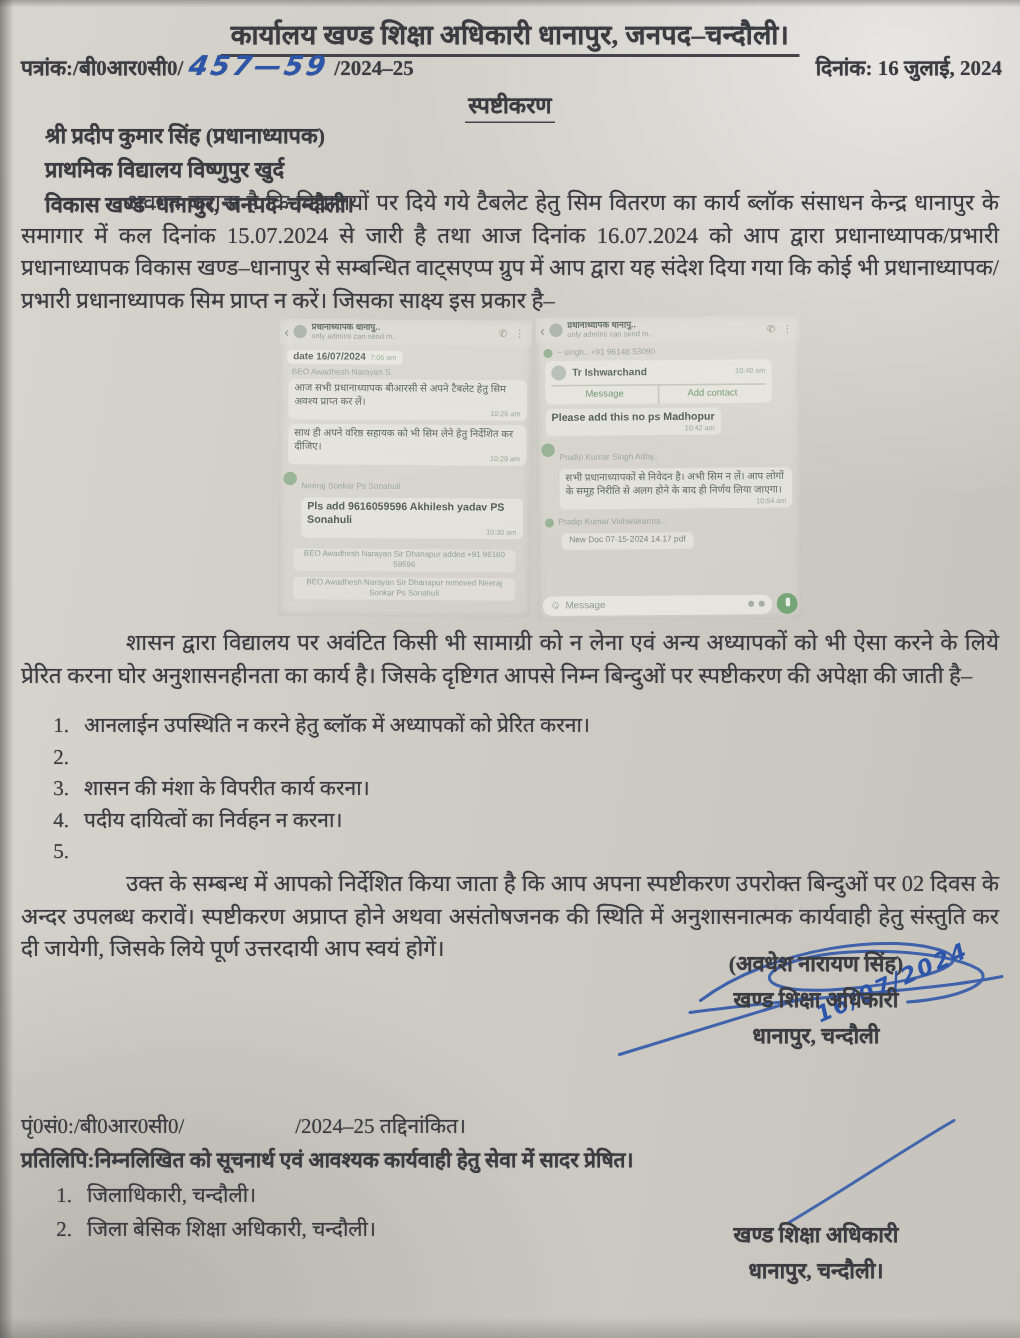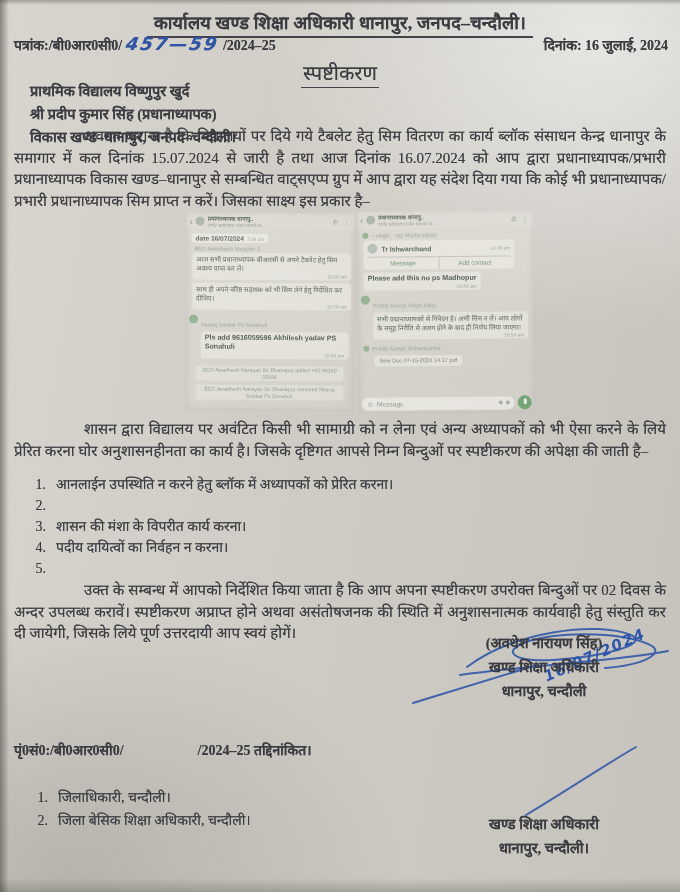--- a/index.html
+++ b/index.html
@@ -20,21 +20,21 @@
     background:linear-gradient(0deg,rgba(70,69,65,.28),rgba(70,69,65,0));}
   .abs{position:absolute;}
   .ink{text-shadow:0 0 .6px rgba(45,45,52,.55);}
   .title{font-size:18px;font-weight:700;border-bottom:2px solid #43444b;
     padding:0 7px 2px;display:inline-block;letter-spacing:.2px;}
   .refrow{left:14px;right:12px;top:35px;display:flex;justify-content:space-between;
     font-size:14px;font-weight:600;}
   .hand{font-family:"DejaVu Sans","Liberation Sans",sans-serif;
     color:#2d55a9;font-style:italic;font-weight:700;font-size:18px;
     letter-spacing:2px;transform:skewX(-10deg);display:inline-block;padding:0 4px;line-height:14px;}
-  .subject{font-size:20px;font-weight:400;border-bottom:1.5px solid #43444b;
+  .subject{font-size:15px;font-weight:700;border-bottom:1.5px solid #43444b;
     padding:0 2px 1px;display:inline-block;}
   .addr{font-size:14.5px;font-weight:600;line-height:23px;}
   .para{font-size:15px;line-height:21.6px;text-align:justify;text-indent:70px;margin:0;}
   .pt-row{display:flex;gap:10px;font-size:14px;line-height:21px;height:21px;}
   .pt-num{width:18px;text-align:right;flex:none;}
   .signwrap{text-align:center;font-size:14.5px;font-weight:600;line-height:24px;}
   .bluedate{color:#2d55a9;font-family:"DejaVu Sans",sans-serif;font-style:italic;
     font-weight:700;font-size:15px;letter-spacing:1.5px;transform:rotate(-24deg);}
   .gap{display:inline-block;width:74px;}
 
@@ -105,22 +105,22 @@
     <span>
       <span>पत्रांक:/बी0आर0सी0/</span><span class="hand">457—59</span><span>/2024–25</span>
     </span>
     <span>दिनांक: 16 जुलाई, 2024</span>
   </div>
   <div class="abs ink" style="left:0;right:0;top:59px;text-align:center;">
     <span class="subject">स्पष्टीकरण</span>
   </div>
 
   <div class="abs ink addr" style="left:30px;top:80px;">
+    <div>श्री प्रदीप कुमार सिंह (प्रधानाध्यापक)</div>
     <div>प्राथमिक विद्यालय विष्णुपुर खुर्द</div>
-    <div>श्री प्रदीप कुमार सिंह (प्रधानाध्यापक)</div>
     <div>विकास खण्ड–धानापुर, जनपद–चन्दौली।</div>
   </div>
 
   <p class="abs ink para" style="left:14px;top:126px;width:652px;">अवगत कराना है कि विद्यालयों पर दिये गये टैबलेट हेतु सिम वितरण का कार्य ब्लॉक संसाधन केन्द्र धानापुर के समागार में कल दिनांक 15.07.2024 से जारी है तथा आज दिनांक 16.07.2024 को आप द्वारा प्रधानाध्यापक/प्रभारी प्रधानाध्यापक विकास खण्ड–धानापुर से सम्बन्धित वाट्सएप्प ग्रुप में आप द्वारा यह संदेश दिया गया कि कोई भी प्रधानाध्यापक/प्रभारी प्रधानाध्यापक सिम प्राप्त न करें। जिसका साक्ष्य इस प्रकार है–</p>
 
   <div class="wa" style="left:186px;top:213px;width:168px;height:198px;transform:rotate(.4deg);">
     <div class="wa-head">
       <span class="wa-back">‹</span>
       <span class="wa-ava"></span>
       <span class="wa-ht">
@@ -250,23 +250,24 @@
     </g>
   </svg>
   <div class="abs bluedate" style="left:540px;top:646px;">16/07/2024</div>
 
   <div class="abs ink signwrap" style="left:438px;top:631px;width:212px;">
     <div>(अवधेश नारायण सिंह)</div>
     <div>खण्ड शिक्षा अधिकारी</div>
     <div>धानापुर, चन्दौली</div>
   </div>
 
-  <div class="abs ink" style="left:14px;top:740px;font-size:14px;font-weight:700;">
+  <div class="abs ink" style="left:14px;top:740px;font-size:14px;font-weight:400;">
     <span>पृं0सं0:/बी0आर0सी0/</span><span class="gap"></span><span>/2024–25 तद्दिनांकित।</span>
   </div>
+  <div class="abs ink" style="left:14px;top:763px;font-size:14px;font-weight:600;">प्रतिलिपि:निम्नलिखित को सूचनार्थ एवं आवश्यक कार्यवाही हेतु सेवा में सादर प्रेषित।</div>
   <div class="abs ink" style="left:30px;top:787px;width:420px;">
     <div class="pt-row" style="height:23px;">
       <span class="pt-num">1.</span>
       <span>जिलाधिकारी, चन्दौली।</span>
     </div>
     <div class="pt-row" style="height:23px;">
       <span class="pt-num">2.</span>
       <span>जिला बेसिक शिक्षा अधिकारी, चन्दौली।</span>
     </div>
   </div>

